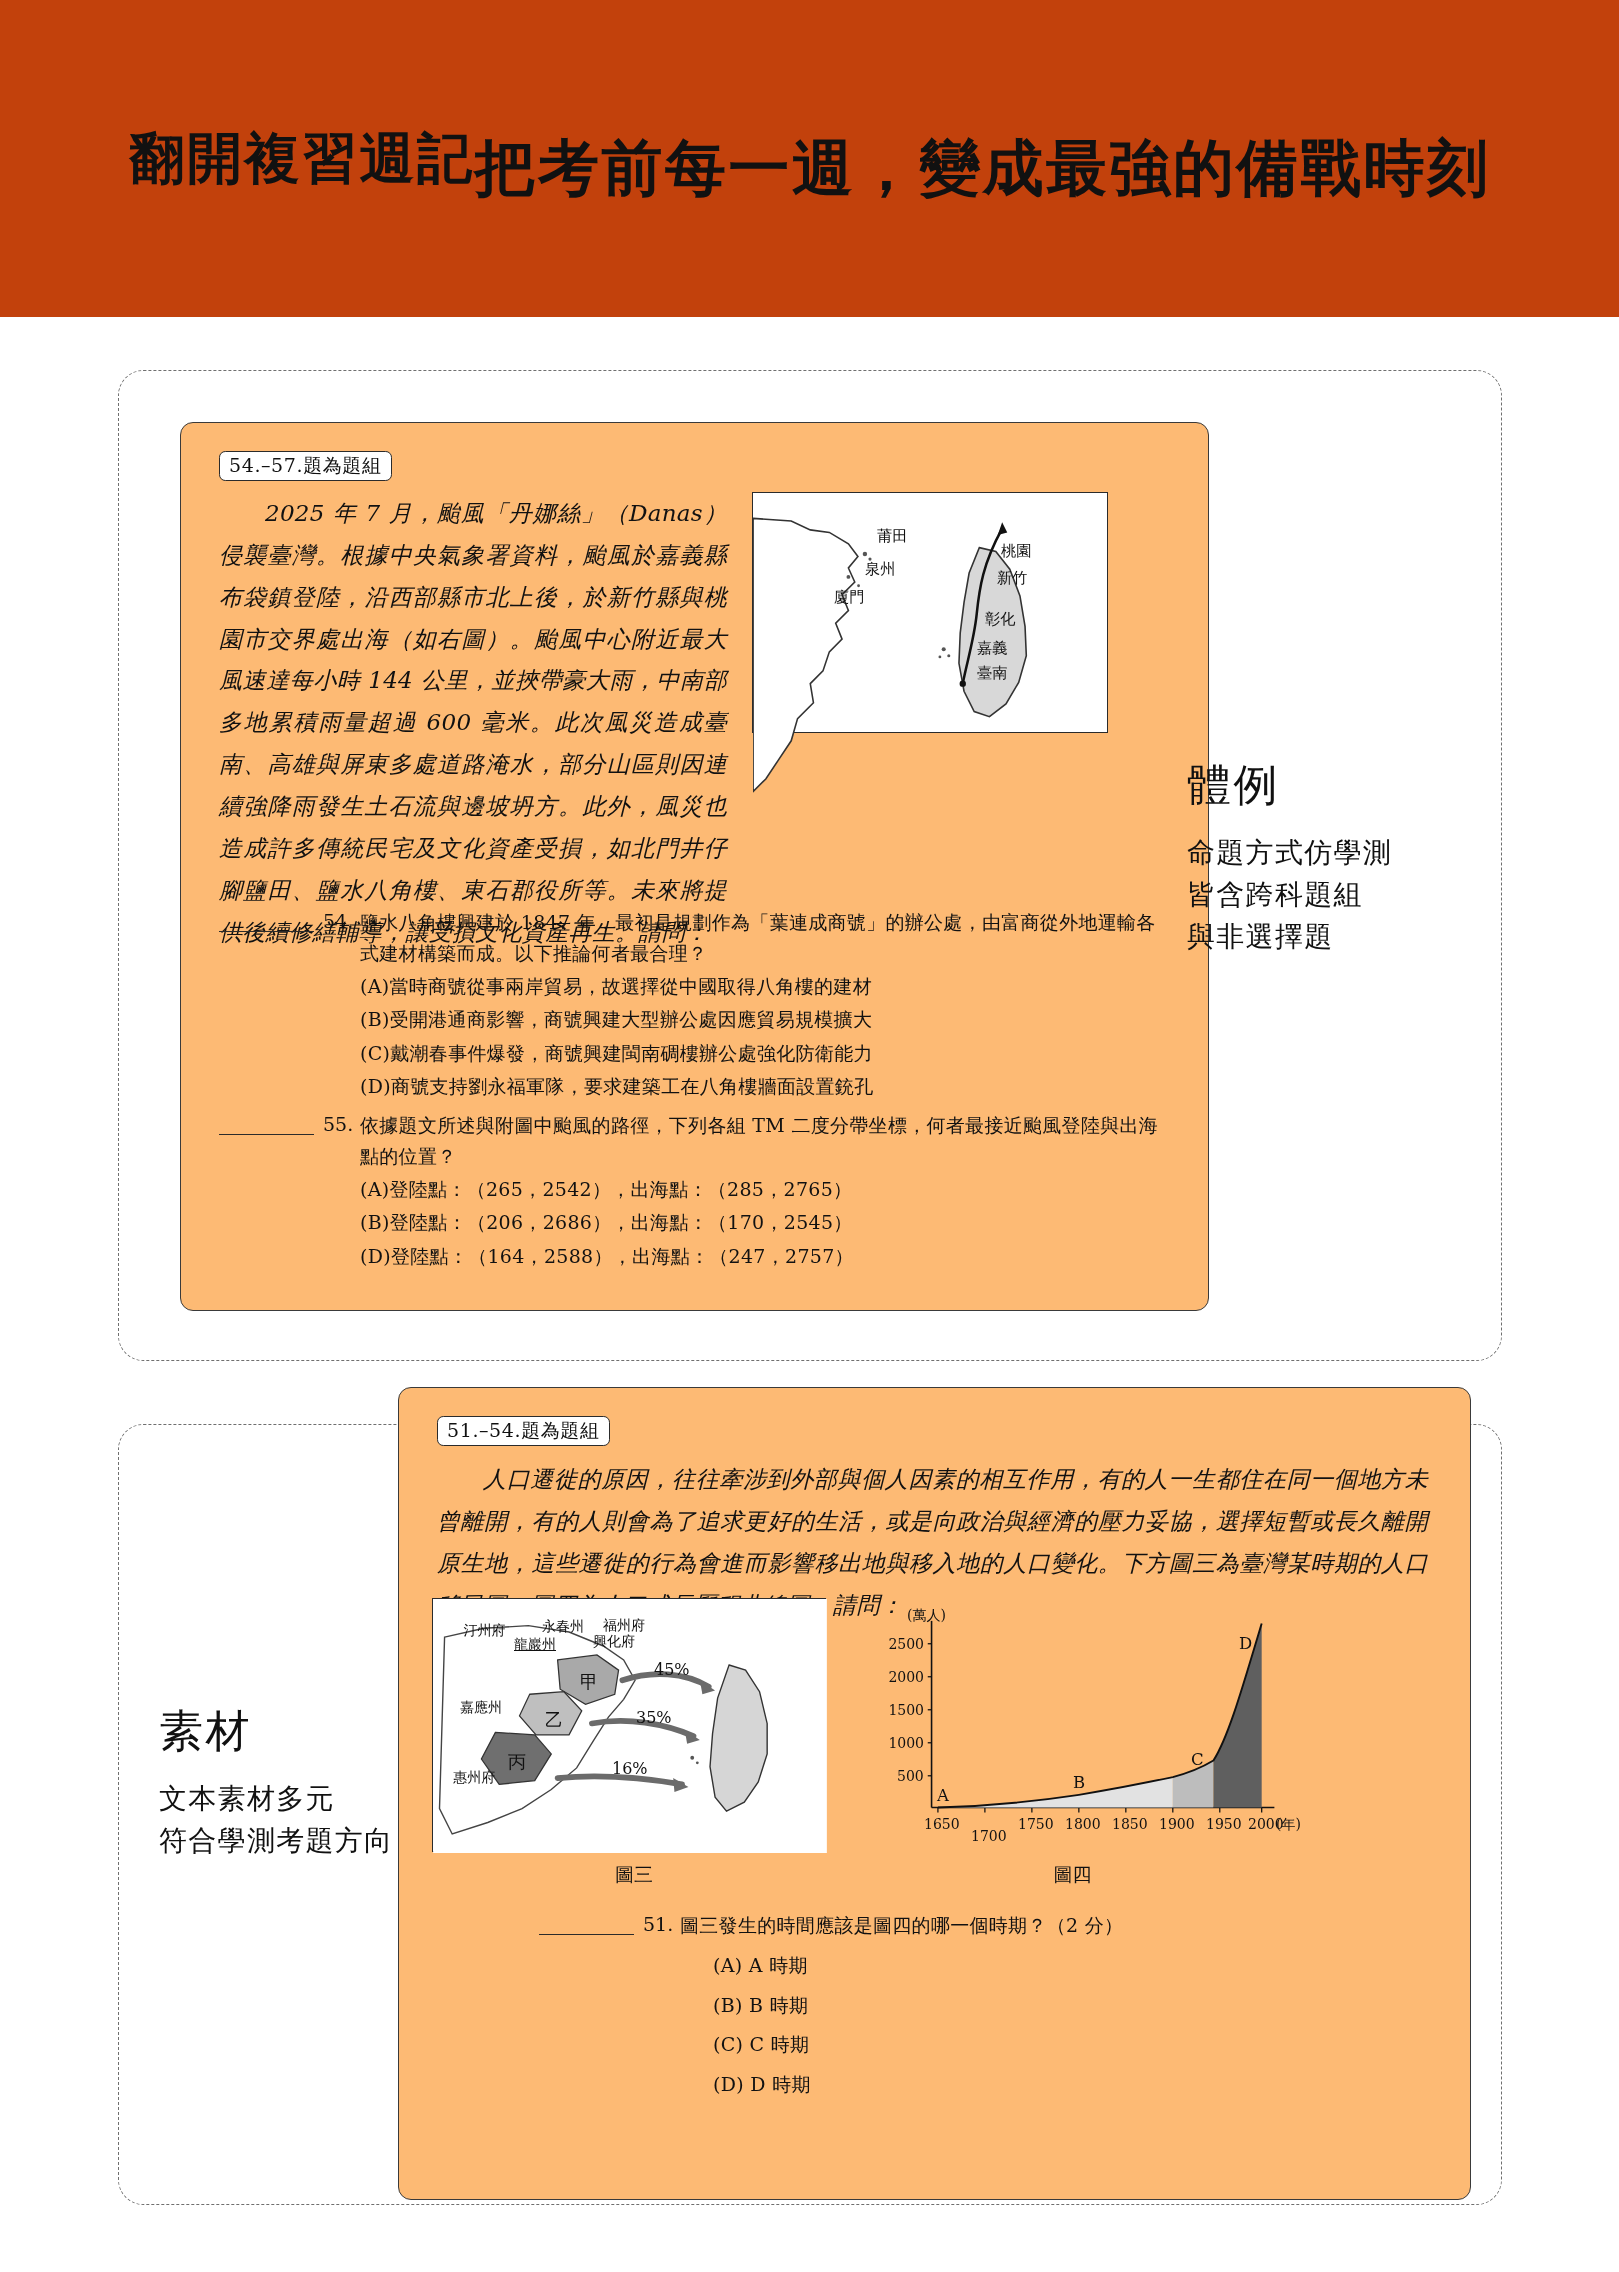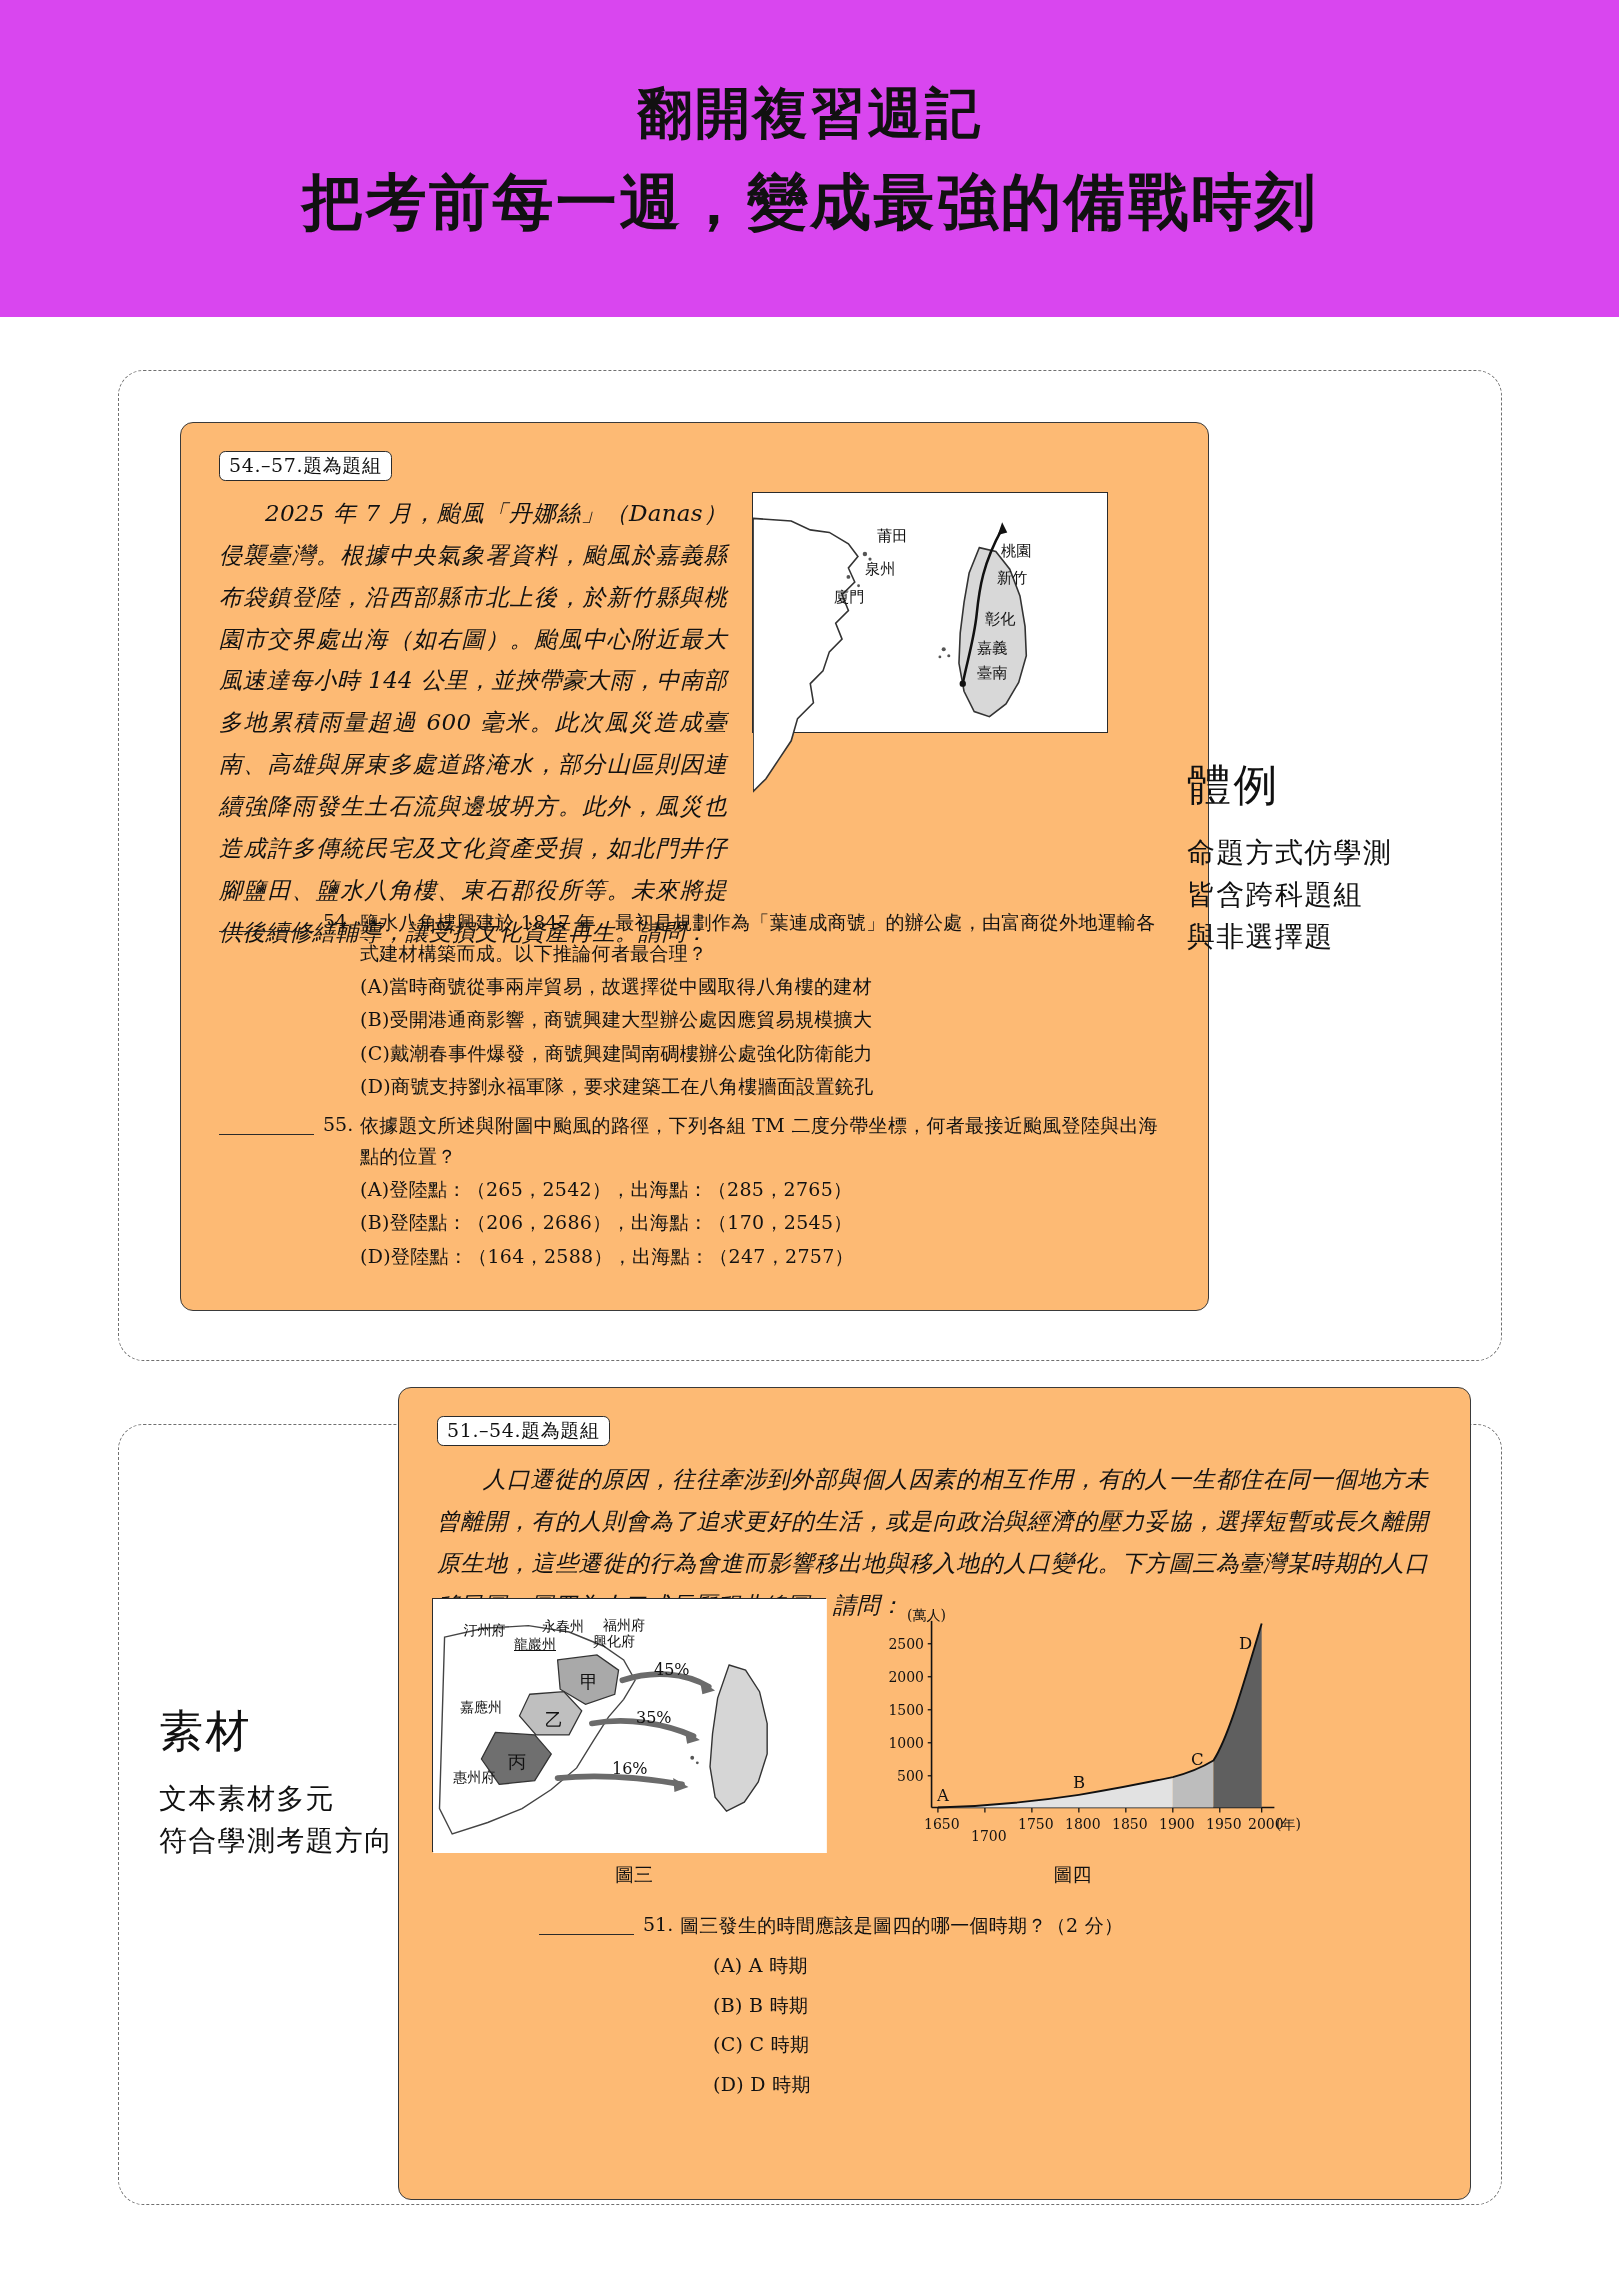--- a/index.html
+++ b/index.html
@@ -15,23 +15,23 @@
     height:2273px;
     background:#fff;
     overflow:hidden;
   }
 
   
   .header{
     position:absolute;
     left:0; top:0;
     width:1620px; height:317px;
-    background:#d946ef;
+    background:#c2410c;
     display:flex;
-    flex-direction:column;
+    flex-direction:row;
     align-items:center;
     justify-content:center;
   }
   .header h1{
     margin:0;
     font-size:55px;
     font-weight:bold;
     letter-spacing:2.5px;
     line-height:1.25;
     font-family:"DejaVu Serif", serif;

